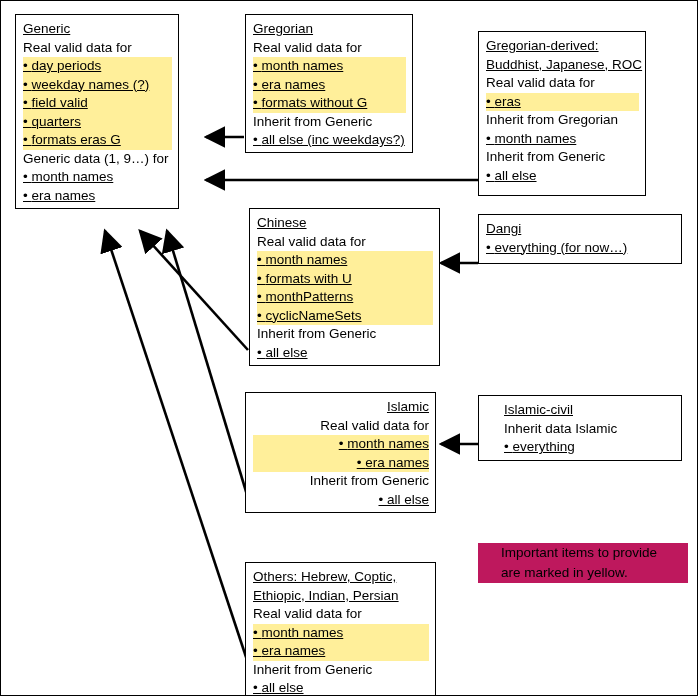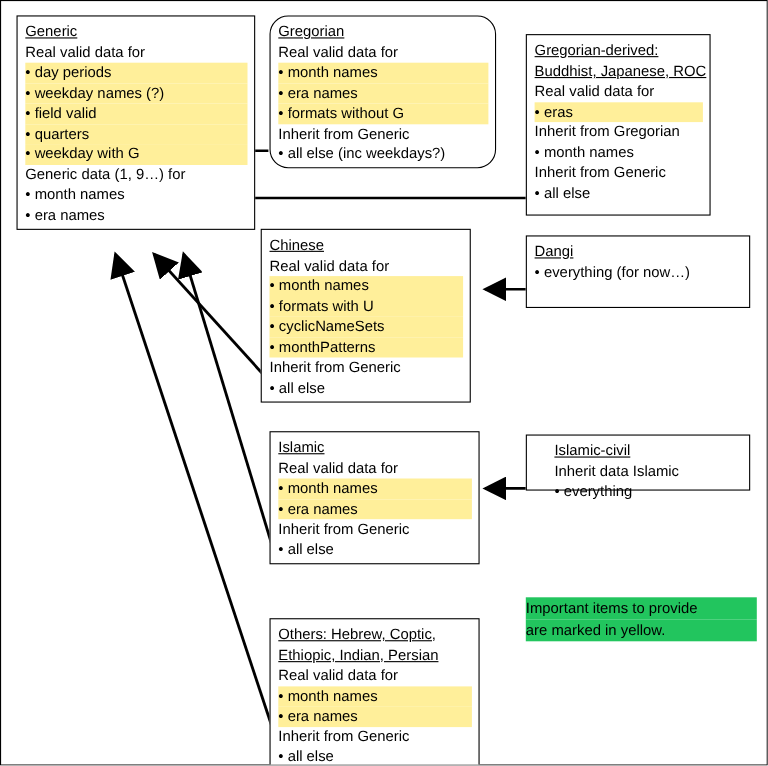--- a/index.html
+++ b/index.html
@@ -38,35 +38,37 @@
     text-decoration: underline;
   }
   .hl {
     background: #ffef9a;
   }
   .bullet-line {
     display: block;
     white-space: nowrap;
     padding-left: 11px;
     text-indent: -11px;
+    text-decoration: underline;
   }
   .bullet-line::before {
     content: "\2022\00a0";
   }
   .note {
     position: absolute;
     font-size: 13.5px;
     line-height: 20px;
     color: #000000;
     z-index: 3;
   }
   .note span {
-    background: #22c55e;
+    background: #be185d;
     display: block;
     white-space: nowrap;
+    padding-left: 23px;
   }
   svg.arrows {
     position: absolute;
     left: 0;
     top: 0;
     width: 698px;
     height: 696px;
     z-index: 1;
   }
 </style>
@@ -90,80 +92,80 @@
 
     <line x1="477" y1="443" x2="440" y2="443" stroke="#000000" stroke-width="2.4" marker-end="url(#ah)"></line>
 
     <line x1="247" y1="349" x2="139" y2="230" stroke="#000000" stroke-width="2.6" marker-end="url(#ah)"></line>
 
     <line x1="247" y1="497" x2="166" y2="230" stroke="#000000" stroke-width="2.6" marker-end="url(#ah)"></line>
 
     <line x1="247" y1="662" x2="104" y2="230" stroke="#000000" stroke-width="2.6" marker-end="url(#ah)"></line>
   </svg>
 
-  <div class="box" style="left:14px; top:13px; width:217px; height:195px;">
+  <div class="box" style="left:14px; top:13px; width:164px; height:195px;">
     <span class="line title">Generic</span>
     <span class="line">Real valid data for</span>
     <span class="bullet-line hl">day periods</span>
     <span class="bullet-line hl">weekday names (?)</span>
     <span class="bullet-line hl">field valid</span>
     <span class="bullet-line hl">quarters</span>
-    <span class="bullet-line hl">weekday with G</span>
+    <span class="bullet-line hl">formats eras G</span>
     <span class="line">Generic data (1, 9…) for</span>
     <span class="bullet-line">month names</span>
     <span class="bullet-line">era names</span>
   </div>
 
-  <div class="box" style="left:244px; top:13px; width:206px; height:139px;border-radius:17px;">
+  <div class="box" style="left:244px; top:13px; width:168px; height:139px;">
     <span class="line title">Gregorian</span>
     <span class="line">Real valid data for</span>
     <span class="bullet-line hl">month names</span>
     <span class="bullet-line hl">era names</span>
     <span class="bullet-line hl">formats without G</span>
     <span class="line">Inherit from Generic</span>
     <span class="bullet-line">all else (inc weekdays?)</span>
   </div>
 
   <div class="box" style="left:477px; top:30px; width:168px; height:165px;">
     <span class="line title">Gregorian-derived:</span>
     <span class="line title">Buddhist, Japanese, ROC</span>
     <span class="line">Real valid data for</span>
     <span class="bullet-line hl">eras</span>
     <span class="line">Inherit from Gregorian</span>
     <span class="bullet-line">month names</span>
     <span class="line">Inherit from Generic</span>
     <span class="bullet-line">all else</span>
   </div>
 
-  <div class="box" style="left:236px; top:207px; width:191px; height:158px;">
+  <div class="box" style="left:248px; top:207px; width:191px; height:158px;">
     <span class="line title">Chinese</span>
     <span class="line">Real valid data for</span>
     <span class="bullet-line hl">month names</span>
     <span class="bullet-line hl">formats with U</span>
+    <span class="bullet-line hl">monthPatterns</span>
     <span class="bullet-line hl">cyclicNameSets</span>
-    <span class="bullet-line hl">monthPatterns</span>
     <span class="line">Inherit from Generic</span>
     <span class="bullet-line">all else</span>
   </div>
 
-  <div class="box" style="left:477px; top:213px; width:204px; height:66px;">
+  <div class="box" style="left:477px; top:213px; width:204px; height:50px;">
     <span class="line title">Dangi</span>
     <span class="bullet-line">everything (for now…)</span>
   </div>
 
-  <div class="box" style="left:244px; top:391px; width:191px; height:121px;">
+  <div class="box" style="left:244px; top:391px; width:191px; height:121px;text-align:right;">
     <span class="line title">Islamic</span>
     <span class="line">Real valid data for</span>
     <span class="bullet-line hl">month names</span>
     <span class="bullet-line hl">era names</span>
     <span class="line">Inherit from Generic</span>
     <span class="bullet-line">all else</span>
   </div>
 
-  <div class="box" style="left:477px; top:394px; width:204px; height:51px;padding-left:25px;">
+  <div class="box" style="left:477px; top:394px; width:204px; height:66px;padding-left:25px;">
     <span class="line title">Islamic-civil</span>
     <span class="line">Inherit data Islamic</span>
     <span class="bullet-line">everything</span>
   </div>
 
   <div class="box" style="left:244px; top:538px; width:191px; height:140px;margin-top:23px;">
     <span class="line title">Others: Hebrew, Coptic,</span>
     <span class="line title">Ethiopic, Indian, Persian</span>
     <span class="line">Real valid data for</span>
     <span class="bullet-line hl">month names</span>

